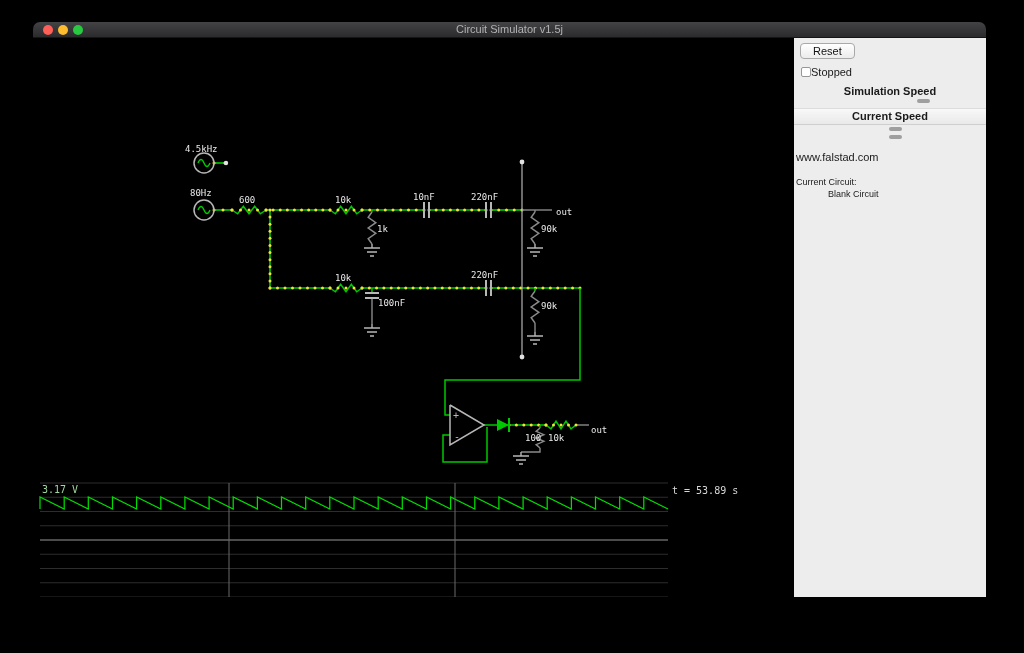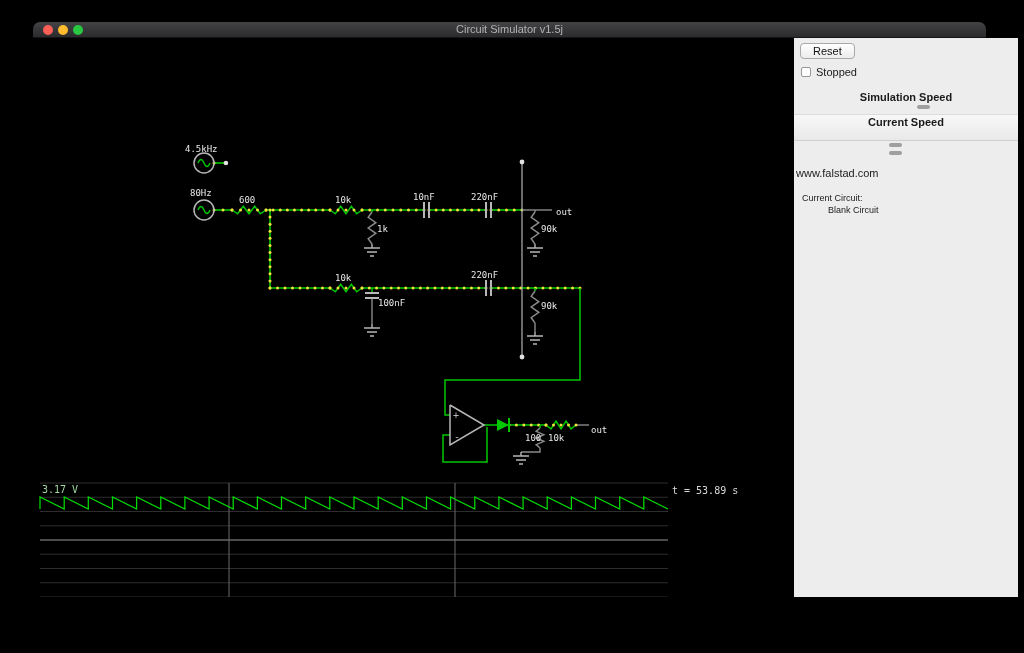--- a/index.html
+++ b/index.html
@@ -6,31 +6,31 @@
   html,body{width:1024px;height:653px;background:#000;overflow:hidden;font-family:"Liberation Sans",sans-serif;}
   .screen{position:relative;width:1024px;height:653px;background:#000;}
   .window{position:absolute;left:33px;top:22px;width:953px;height:575px;border-radius:7px 7px 0 0;box-shadow:0 12px 30px rgba(0,0,0,.65);}
   .titlebar{position:relative;height:16px;background:linear-gradient(#434345,#2b2b2d);border-bottom:1px solid #151515;border-radius:7px 7px 0 0;}
   .traffic{position:absolute;left:10px;top:3px;display:flex;gap:5px;}
   .tl{width:10px;height:10px;border-radius:50%;display:inline-block;}
   .tl.red{background:#ff5f57;}.tl.yellow{background:#febc2e;}.tl.green{background:#28c840;}
   .title{text-align:center;line-height:15px;font-size:11px;color:#b2b2b2;}
   .content{position:absolute;top:16px;left:0;right:0;bottom:0;}
   .canvas{position:absolute;left:0;top:0;width:761px;height:559px;background:#000;}
-  .sidebar{position:absolute;left:761px;top:0;width:224px;height:559px;background:#ededed;color:#1a1a1a;}
+  .sidebar{position:absolute;left:761px;top:0;width:192px;height:559px;background:#ededed;color:#1a1a1a;}
   .reset-btn{display:block;margin:5px 0 0 6px;padding:0 12px;height:16px;font:11px "Liberation Sans",sans-serif;background:linear-gradient(#ffffff,#ececec);border:1px solid #a9a9a9;border-radius:4px;color:#111;}
-  .stopped-row{display:flex;align-items:center;gap:5px;margin:7px 0 0 7px;font-size:11px;}
+  .stopped-row{display:flex;align-items:center;margin:7px 0 0 7px;font-size:11px;}
   .checkbox{width:10px;height:10px;background:#fff;border:1px solid #979797;border-radius:2px;}
-  .slider-label{margin-top:13px;text-align:center;font-size:11px;font-weight:bold;}
+  .slider-label{margin-top:7px;text-align:center;font-size:11px;font-weight:bold;}
   .slider{position:relative;height:7px;margin:1px 6px 0;}
   .thumb{position:absolute;top:1px;width:13px;height:4px;border-radius:2px;background:#9f9f9f;}
-  .band{margin-top:3px;padding:1px 0 12px;text-align:center;font-size:11px;font-weight:bold;background:linear-gradient(#f8f8f8,#e9e9e9);border-top:1px solid #dcdcdc;border-bottom:1px solid #cfcfcf;}
+  .band{margin-top:3px;padding:1px 0 2px;text-align:center;font-size:11px;font-weight:bold;background:linear-gradient(#f8f8f8,#e9e9e9);border-top:1px solid #dcdcdc;border-bottom:1px solid #cfcfcf;}
   .band.dim{color:#9b9b9b;}
   .site{margin:10px 0 0 2px;font-size:11px;font-weight:normal;}
-  .cc{margin:14px 0 0 8px;font-size:9px;}
+  .cc{margin:14px 0 0 2px;font-size:9px;}
   .cc2{margin:2px 0 0 2px;font-size:9px;padding-left:32px;}
 </style>
 </head>
 <body>
 
 <div class="screen">
   <div class="window">
     <div class="titlebar">
       <div class="traffic">
         <span class="tl red"></span>

